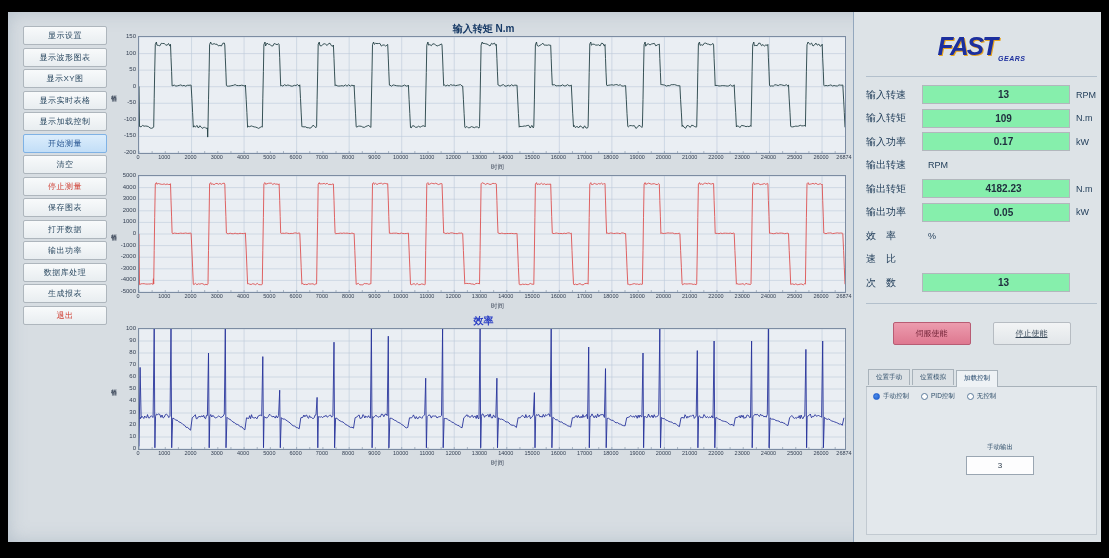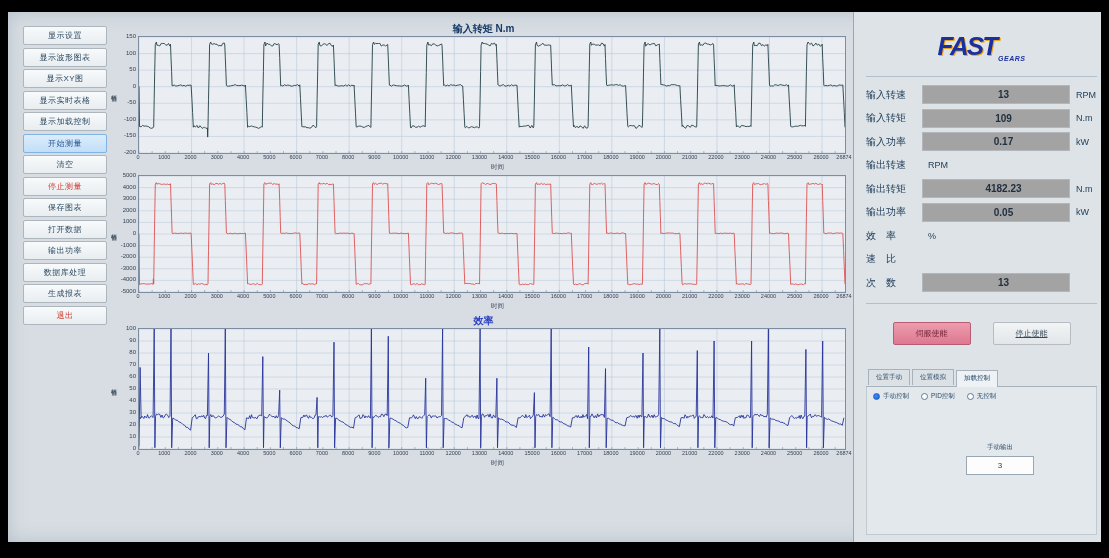--- a/index.html
+++ b/index.html
@@ -36,21 +36,21 @@
           border-left:1px solid #93a7bd;box-sizing:border-box;padding:0 4px 0 12px;}
   .logo{height:52px;display:flex;align-items:center;justify-content:center;padding-top:8px;}
   .logo-fast{font-size:26px;font-weight:bold;font-style:italic;color:#1c2f9e;letter-spacing:-2px;
              text-shadow:1px 1px 0 #e8a51e;position:relative;}
   .logo-gears{font-size:7px;font-weight:bold;font-style:italic;color:#1c2f9e;align-self:flex-end;
               margin:0 0 10px 2px;letter-spacing:.5px;}
   .hr{border-top:1px solid #b3c0cc;margin:4px 0;}
   .readings{margin-top:6px;}
   .rrow{display:grid;grid-template-columns:56px 148px 34px;align-items:center;height:23.5px;}
   .rlabel{font-size:10px;color:#24405c;white-space:pre;}
-  .rvalbox{background:#a3a3a3;border:1px solid #b2b7bd;height:17px;display:flex;align-items:center;
+  .rvalbox{background:#86efac;border:1px solid #b2b7bd;height:17px;display:flex;align-items:center;
            justify-content:center;font-size:10px;font-weight:bold;color:#20303f;padding-left:15px;}
   .runit{font-size:9px;color:#24405c;padding-left:6px;}
   .btnrow{display:flex;justify-content:center;gap:22px;margin-top:18px;}
   .enbtn{width:76px;height:21px;display:flex;align-items:center;justify-content:center;
          font-size:8px;border-radius:2px;cursor:pointer;}
   .enbtn.pink{background:linear-gradient(#ec9cae,#de7890);border:1px solid #b85c74;color:#6e1f33;}
   .enbtn.gray{background:linear-gradient(#f2f4f5,#e2e6e9);border:1px solid #b6bcc2;color:#3a4a5a;text-decoration:underline;}
   .tabs{display:flex;margin-top:24px;border-bottom:1px solid #a8b2ba;padding-left:2px;}
   .tab{height:15px;padding:0 7px;display:flex;align-items:center;font-size:6.5px;color:#2a4a66;
        background:#dce1e5;border:1px solid #a8b2ba;border-bottom:none;margin-right:2px;cursor:pointer;}

